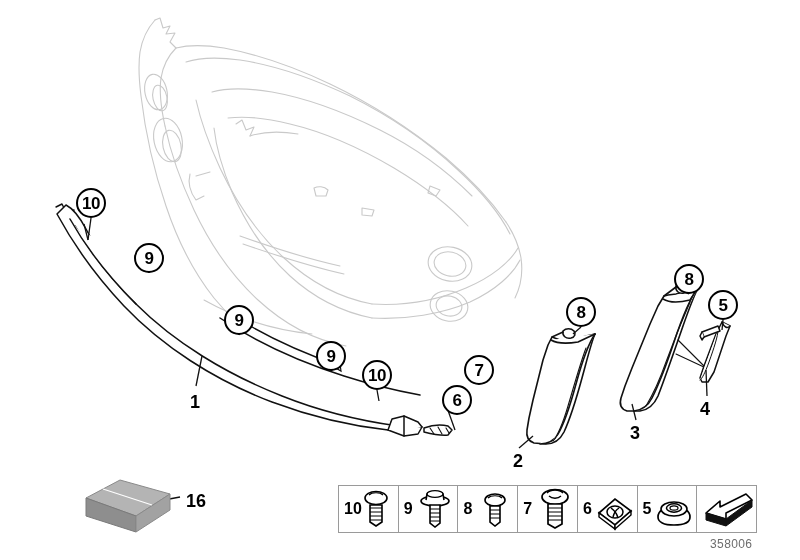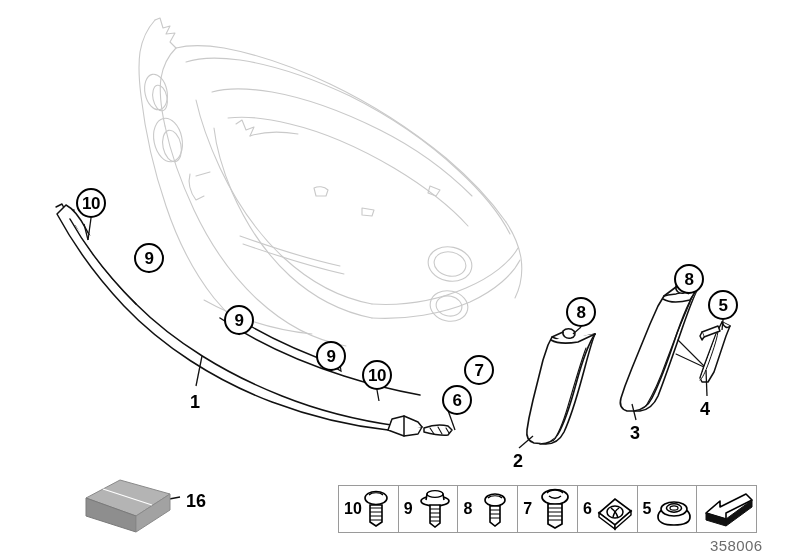--- a/index.html
+++ b/index.html
@@ -82,21 +82,21 @@
     width: 40px; height: 44px;
   }
   .legend-cell.arrow-cell .legend-icon {
     right: 50%;
     transform: translate(50%, -50%);
     width: 54px;
   }
   #diagram-id {
     position: absolute;
     left: 710px; top: 537px;
-    font-size: 15px;
+    font-size: 12px;
     color: #6d6d6d;
     letter-spacing: 0.4px;
     z-index: 7;
   }
   #kit-box {
     position: absolute;
     left: 78px; top: 478px;
     width: 94px; height: 56px;
     z-index: 5;
   }

